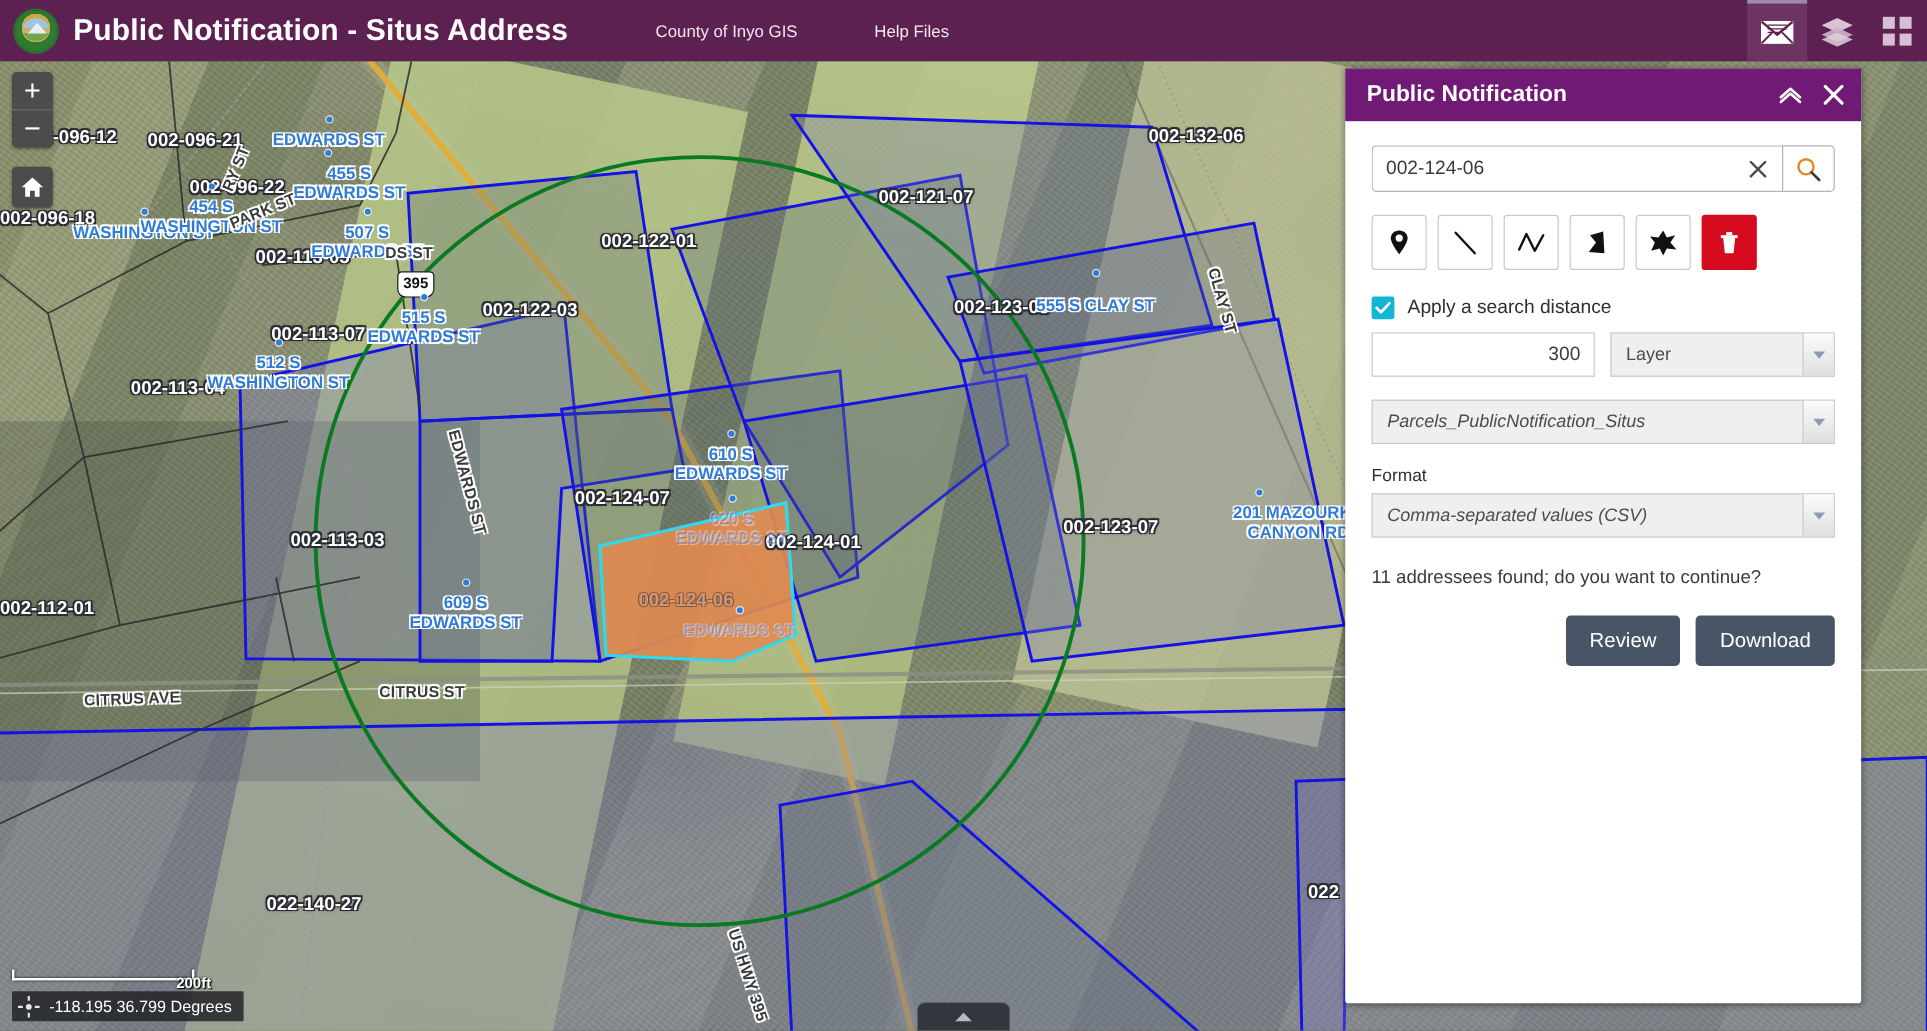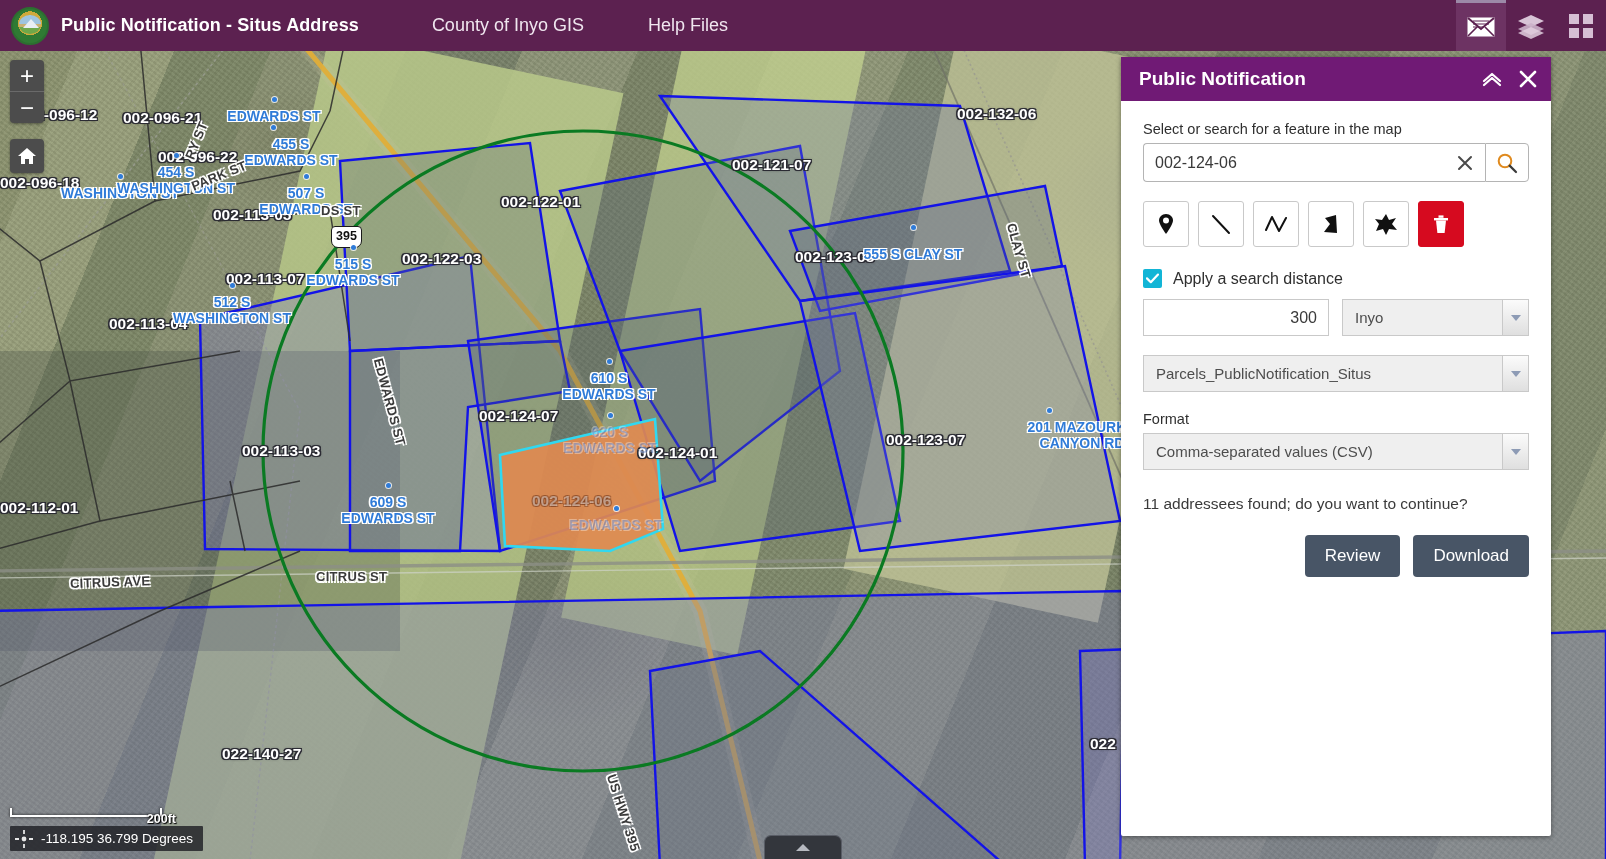--- a/index.html
+++ b/index.html
@@ -29,25 +29,25 @@
     position: absolute; left: 18%; top: 20%; width: 64%; height: 56%;
     border-radius: 50%;
     background: linear-gradient(#9ec4de 0 46%, #c8b071 46% 64%, #6ea84a 64% 100%);
   }
   #seal .seal-peak {
     position: absolute; left: 30%; top: 30%; width: 0; height: 0;
     border-left: 8px solid transparent; border-right: 8px solid transparent;
     border-bottom: 9px solid #e8eef3;
   }
   #app-title {
-    color: #ffffff; font-size: 18px; font-weight: bold;
+    color: #ffffff; font-size: 25px; font-weight: bold;
     letter-spacing: .1px; white-space: nowrap;
   }
   .header-link {
-    color: #f0e6ef; font-size: 18px; white-space: nowrap; cursor: pointer; text-align: right;
+    color: #f0e6ef; font-size: 14px; white-space: nowrap; cursor: pointer; text-align: right;
   }
   #link-gis { margin-left: 73px; }
   #link-help { margin-left: 64px; }
   #header-icons { margin-left: auto; display: flex; height: 51px; }
   .hdr-icon {
     width: 50px; height: 51px; display: flex; align-items: center; justify-content: center;
     cursor: pointer; position: relative;
   }
   .hdr-icon.active { background: #6d3363; border-top: 3px solid #9c8aa8; }
   .hdr-icon svg { display: block; }
@@ -239,21 +239,21 @@
   .sel-box .sel-text { padding-left: 12px; font-size: 15px; color: #4d4d4d; }
   .sel-box .sel-arrow {
     position: absolute; right: 0; top: 0; bottom: 0; width: 26px;
     background: linear-gradient(#fbfbfb, #dfdfdf); border-left: 1px solid #c9c9c9;
     display: flex; align-items: center; justify-content: center;
   }
   .sel-box .sel-arrow i {
     width: 0; height: 0; border-left: 5px solid transparent; border-right: 5px solid transparent;
     border-top: 6px solid #8d9bb5;
   }
-  .sel-full { width: 100%; }
+  .sel-full { width: 100%; font-style: italic; }
   .blk { margin-bottom: 19px; }
   #result-msg { font-size: 15.5px; color: #3a3a3a; margin: 25px 0 22px 0; }
   #panel-actions { display: flex; gap: 13px; justify-content: flex-end; }
   .action-btn {
     background: #485566; color: #ffffff; border: none; border-radius: 4px;
     height: 42px; min-width: 93px; padding: 0 20px; font-size: 17px; cursor: pointer;
     font-family: "Liberation Sans", sans-serif;
   }
 </style>
 </head>
@@ -450,21 +450,20 @@
       </span>
       <span class="ph-btn">
         <svg width="20" height="20" viewBox="0 0 20 20">
           <path d="M3 3 L17 17 M17 3 L3 17" stroke="#ffffff" stroke-width="2.6" stroke-linecap="round"></path>
         </svg>
       </span>
     </div>
   </div>
 
   <div id="panel-body">
-    <div class="field-label">Select or search for a feature in the map</div>
     <div id="search-row">
       <input id="search-input" type="text" value="002-124-06" style="">
       <span id="search-clear">
         <svg width="20" height="20" viewBox="0 0 20 20">
           <path d="M4 4 L16 16 M16 4 L4 16" stroke="#4a4a4a" stroke-width="2" stroke-linecap="round"></path>
         </svg>
       </span>
       <div id="search-go">
         <svg width="22" height="22" viewBox="0 0 22 22">
           <circle cx="9" cy="9" r="6.3" fill="none" stroke="#e08a1e" stroke-width="2"></circle>
@@ -514,21 +513,21 @@
         <svg width="13" height="11" viewBox="0 0 13 11">
           <path d="M1 5.4 L4.8 9.2 L12 1.6" fill="none" stroke="#ffffff" stroke-width="2.2" stroke-linecap="round" stroke-linejoin="round"></path>
         </svg>
       </span>
       <span id="chk-label">Apply a search distance</span>
     </div>
 
     <div id="dist-row">
       <input id="dist-input" type="text" value="300" style="">
       <div class="sel-box">
-        <span class="sel-text">Inyo</span>
+        <span class="sel-text">Layer</span>
         <span class="sel-arrow">
             <i></i>
           </span>
       </div>
     </div>
 
     <div class="blk">
       <div class="sel-box sel-full">
         <span class="sel-text">Parcels_PublicNotification_Situs</span>
         <span class="sel-arrow">

